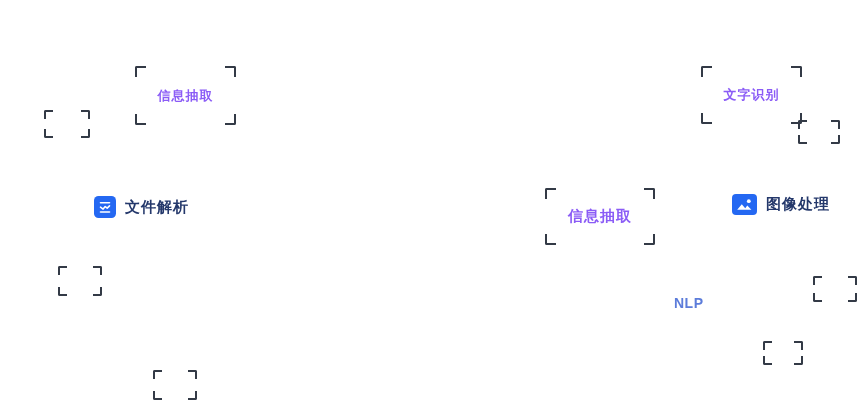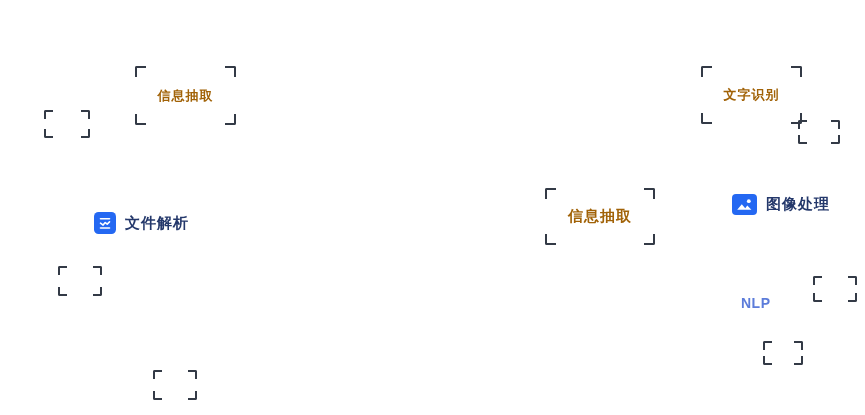--- a/index.html
+++ b/index.html
@@ -31,21 +31,21 @@
     border-style: solid;
     border-width: 0;
   }
   .corner.tl { top: 0; left: 0; border-top-width: 2px; border-left-width: 2px; border-top-left-radius: 2px; }
   .corner.tr { top: 0; right: 0; border-top-width: 2px; border-right-width: 2px; border-top-right-radius: 2px; }
   .corner.bl { bottom: 0; left: 0; border-bottom-width: 2px; border-left-width: 2px; border-bottom-left-radius: 2px; }
   .corner.br { bottom: 0; right: 0; border-bottom-width: 2px; border-right-width: 2px; border-bottom-right-radius: 2px; }
   .frame.small .corner { width: 7px; height: 7px; }
 
   .frame-text {
-    color: #a16207;
+    color: #8b5cf6;
     font-weight: 700;
     font-size: 13px;
     letter-spacing: 1px;
     white-space: nowrap;
   }
 
   
   .icon-tag {
     position: absolute;
     display: flex;
@@ -81,23 +81,23 @@
   #f-info-center .frame-text { font-size: 15px; }
   #f-table       { left: 162px; top: 276px; width: 97px;  height: 48px; }
 
   #sf-1 { left: 44px;  top: 110px; width: 46px; height: 28px; }
   #sf-2 { left: 798px; top: 120px; width: 42px; height: 24px; }
   #sf-3 { left: 58px;  top: 266px; width: 44px; height: 30px; }
   #sf-4 { left: 813px; top: 276px; width: 44px; height: 26px; }
   #sf-5 { left: 763px; top: 341px; width: 40px; height: 24px; }
   #sf-6 { left: 153px; top: 370px; width: 44px; height: 30px; }
 
-  #tag-doc { left: 50px;  top: 212px; padding-left: 44px; }
+  #tag-doc { left: 50px;  top: 196px; padding-left: 44px; }
   #tag-img { left: 732px; top: 194px; align-items: center; }
-  #tag-nlp { left: 741px; top: 295px; }
+  #tag-nlp { left: 674px; top: 295px; }
 </style>
 </head>
 <body>
 
 <div class="stage">
 
   <div class="frame" id="f-info-top">
     <span class="corner tl"></span>
     <span class="corner tr"></span>
     <span class="corner bl"></span>

